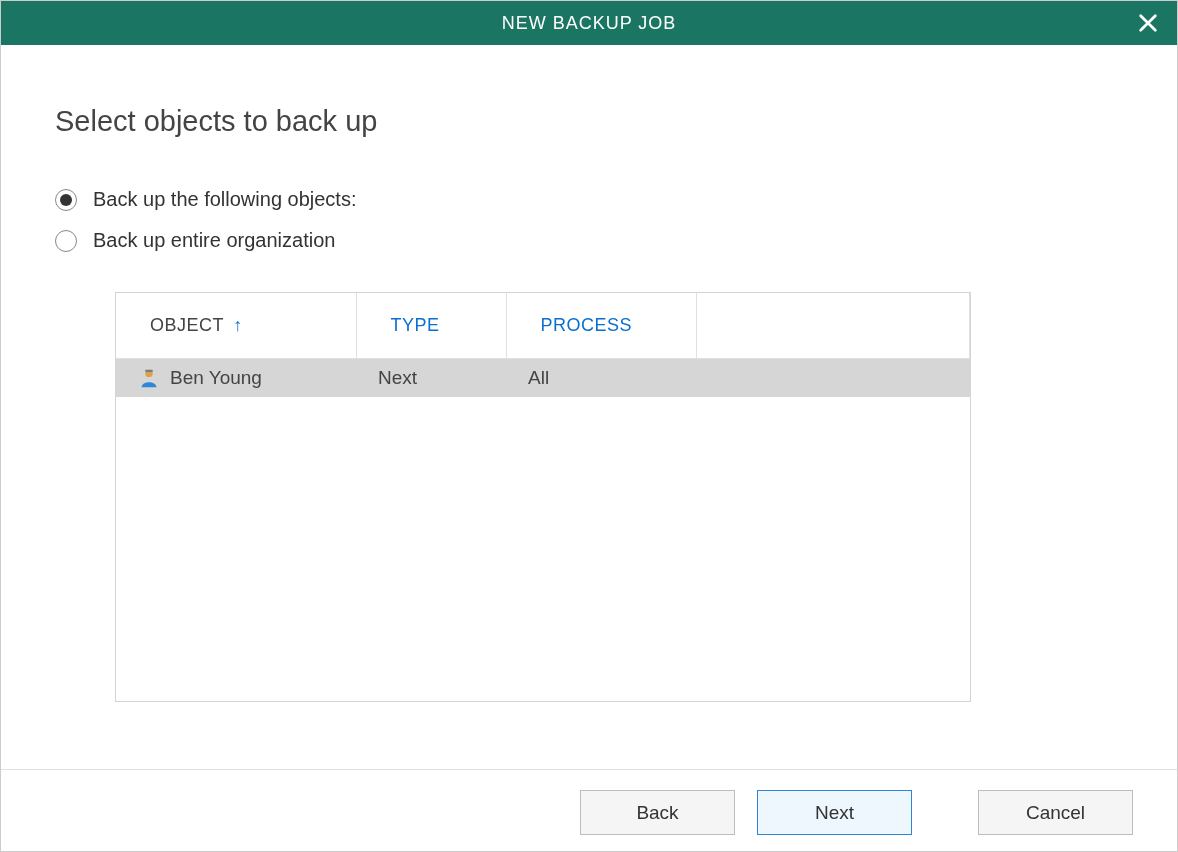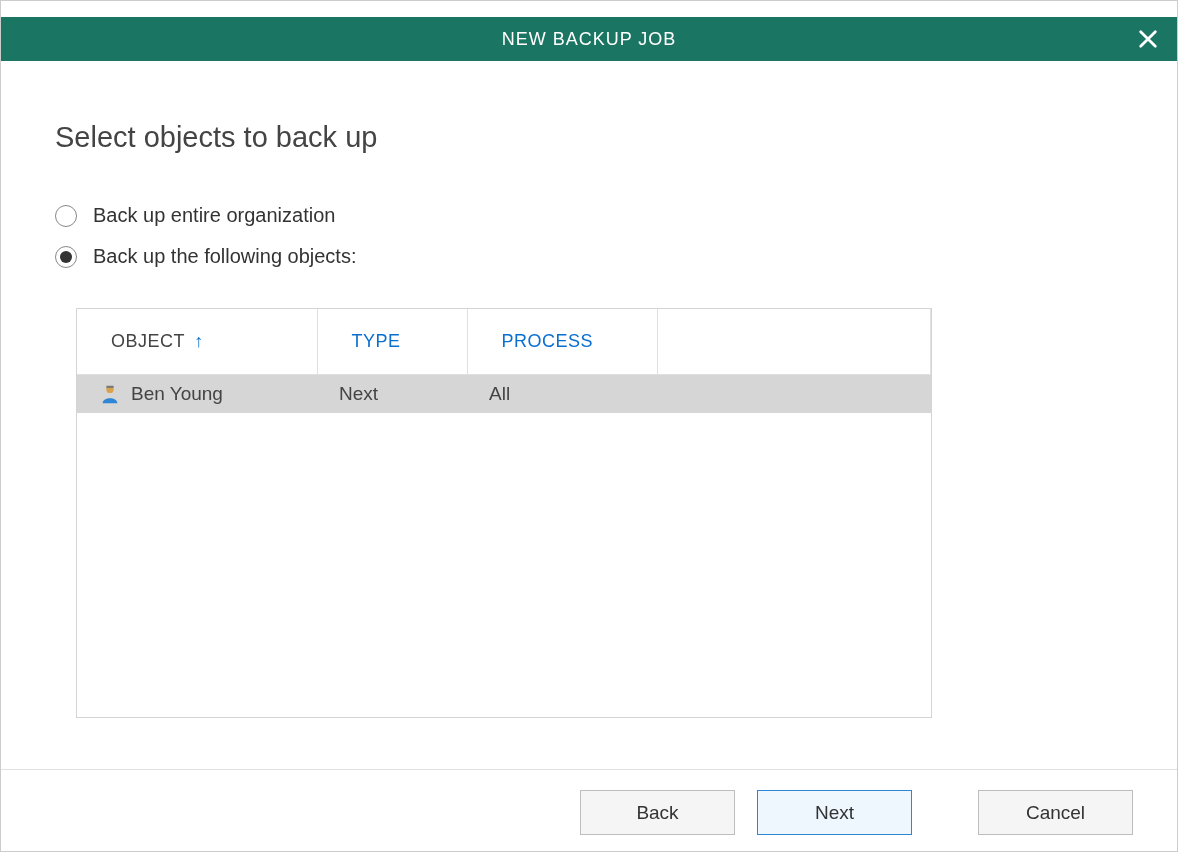--- a/index.html
+++ b/index.html
@@ -22,21 +22,20 @@
     .title-bar {
       background: #1b7563;
       color: #fff;
       height: 44px;
       display: flex;
       align-items: center;
       justify-content: center;
       position: relative;
       font-size: 18px;
       letter-spacing: 1px;
-      margin-top: 16px;
     }
     .title-bar .close {
       position: absolute;
       right: 18px;
       top: 50%;
       transform: translateY(-50%);
       width: 22px;
       height: 22px;
       cursor: pointer;
     }
@@ -77,21 +76,21 @@
       background: #333;
     }
     .radio-label {
       font-size: 20px;
       color: #333;
     }
     .objects-area {
       display: flex;
       gap: 14px;
       margin-top: 22px;
-      margin-left: 21px;
+      margin-left: 60px;
     }
     .table-wrap {
       border: 1px solid #d4d4d4;
       width: 856px;
       height: 410px;
       background: #fff;
       overflow: hidden;
     }
     table.objects {
       width: 100%;
@@ -173,29 +172,29 @@
     <svg viewBox="0 0 24 24">
         <path d="M4 4 L20 20 M20 4 L4 20" stroke="#fff" stroke-width="3" stroke-linecap="round" fill="none"></path>
       </svg>
   </span>
 </div>
 
 <div class="content">
   <h1 class="page-title">Select objects to back up</h1>
 
   <div class="radio-row">
-    <span class="radio-outer"></span>
-    <span class="radio-label">Back up entire organization</span>
-  </div>
-
-  <div class="radio-row">
     <span class="radio-outer">
       <span class="radio-inner"></span>
     </span>
     <span class="radio-label">Back up the following objects:</span>
+  </div>
+
+  <div class="radio-row">
+    <span class="radio-outer"></span>
+    <span class="radio-label">Back up entire organization</span>
   </div>
 
   <div class="objects-area">
     <div class="table-wrap">
       <table class="objects">
         <colgroup>
           <col style="width:240px">
           <col style="width:150px">
           <col style="width:190px">
           <col>

